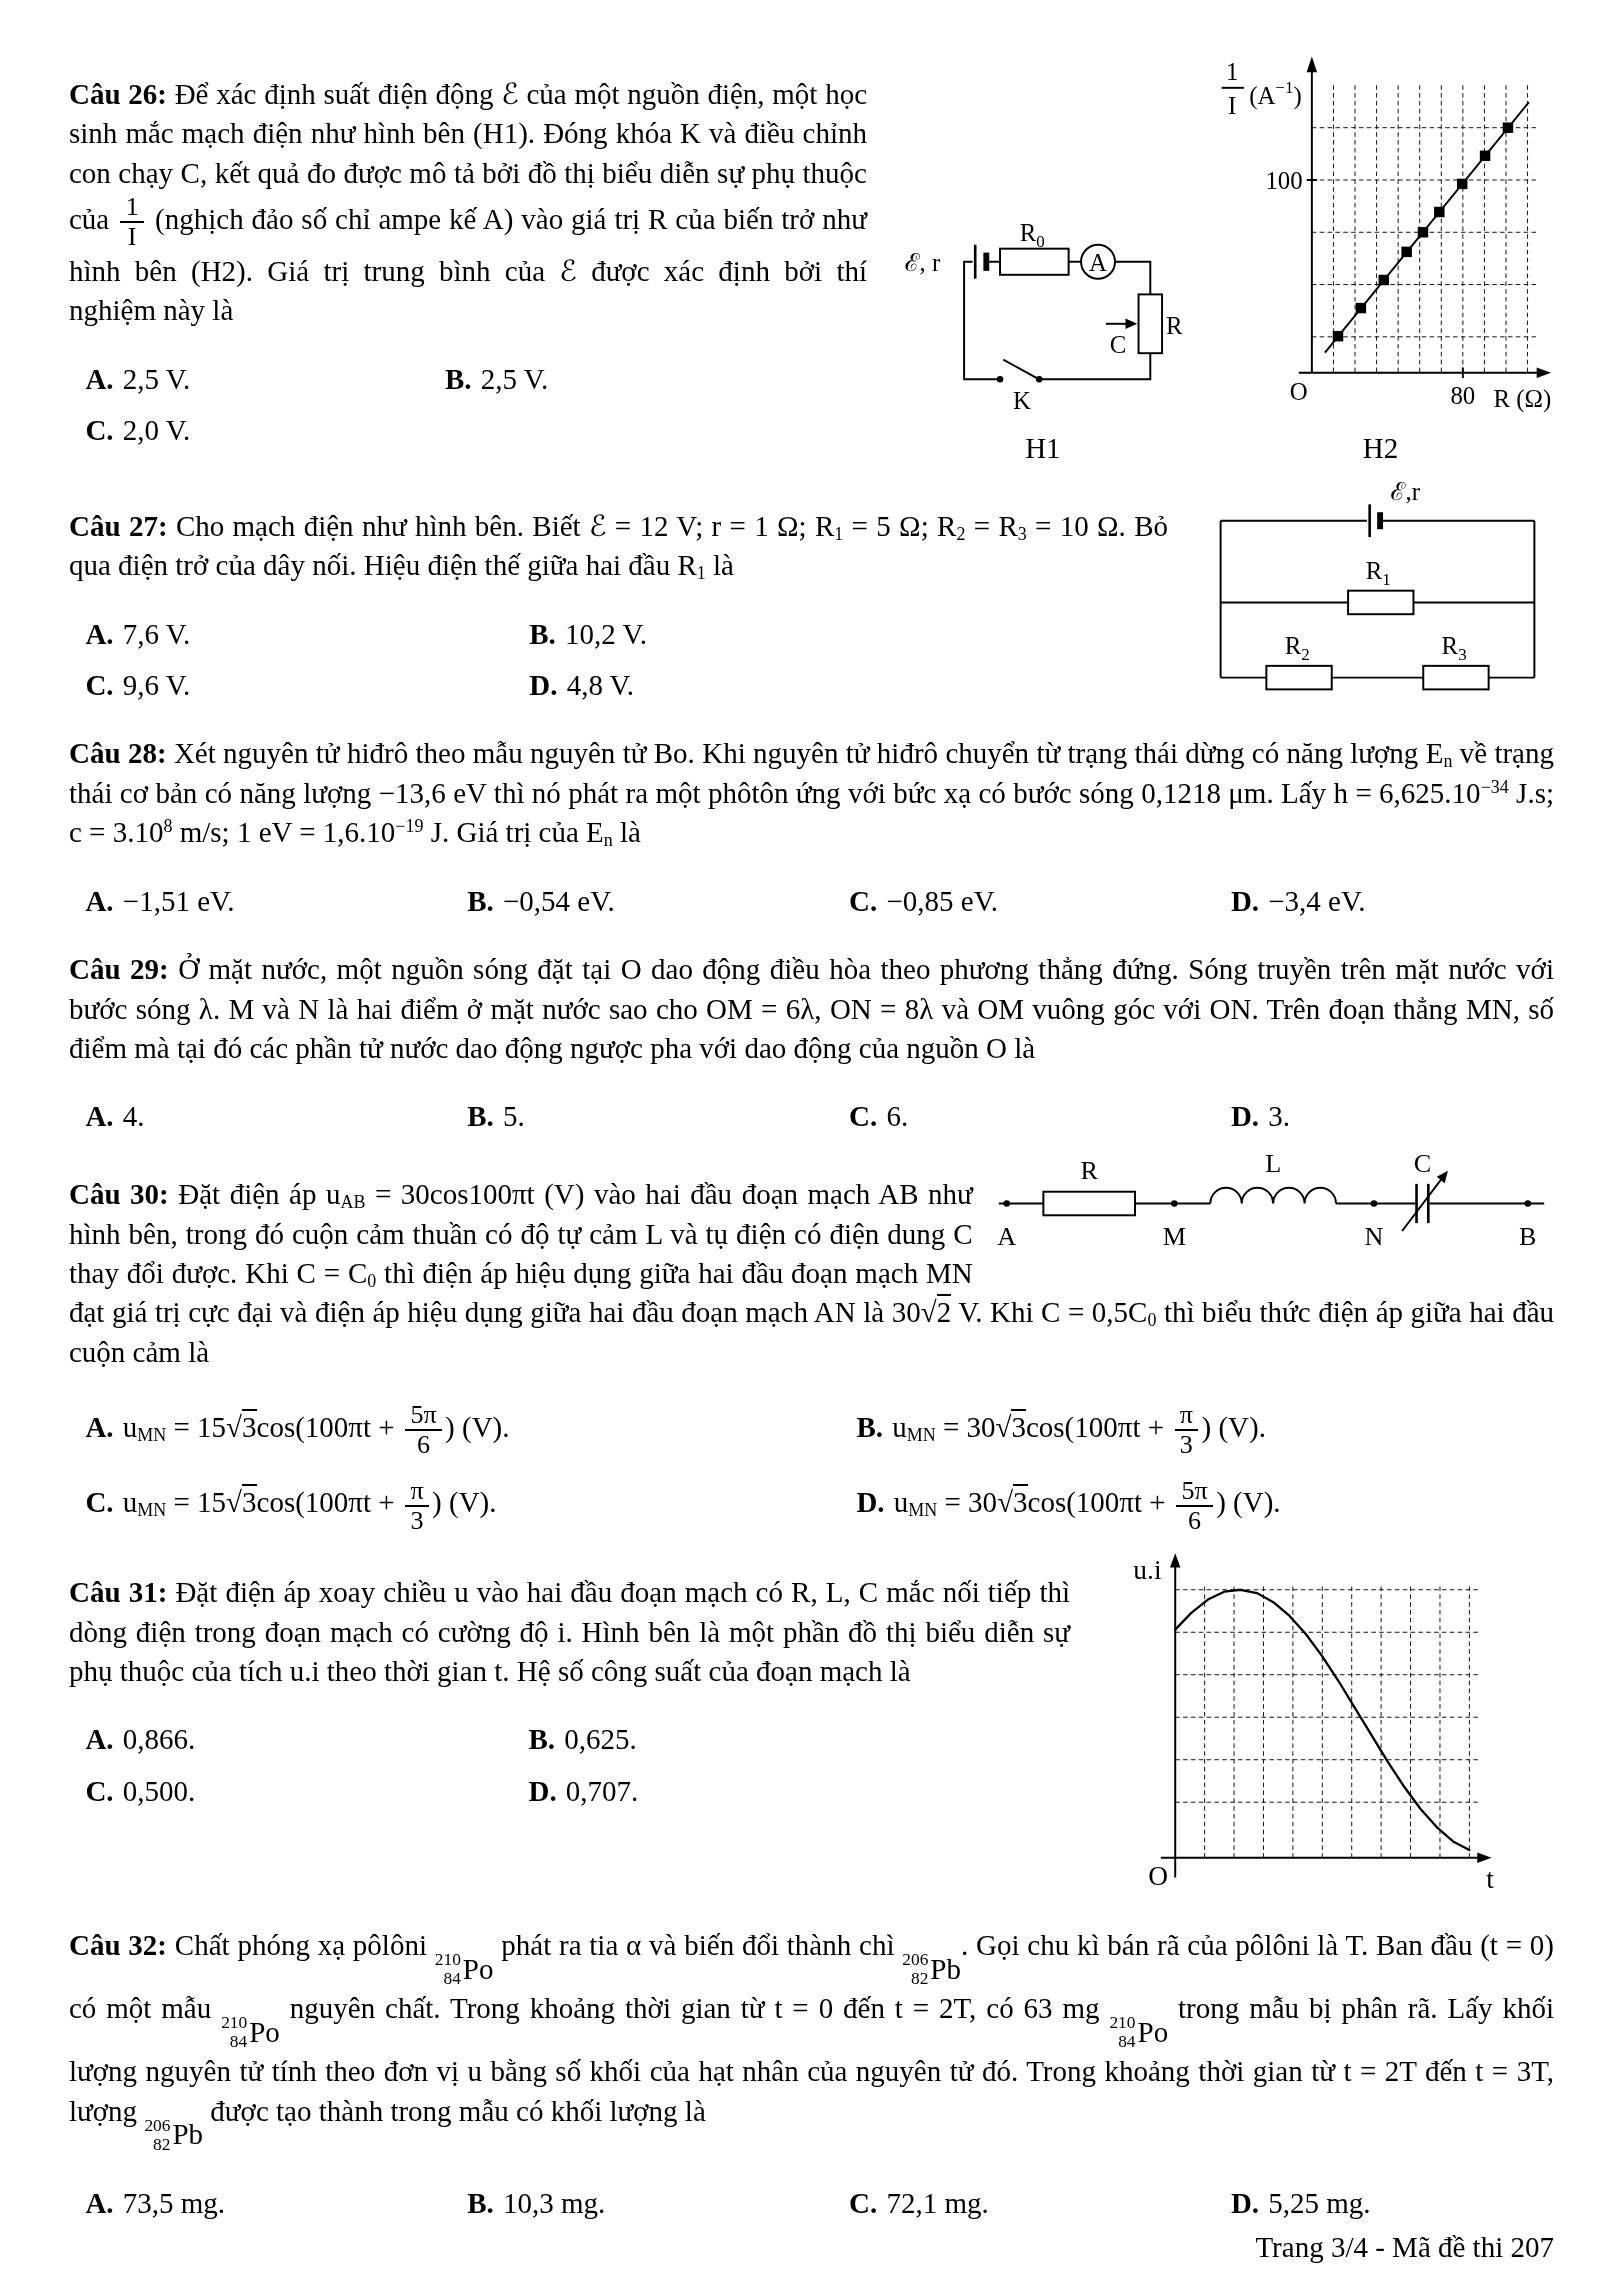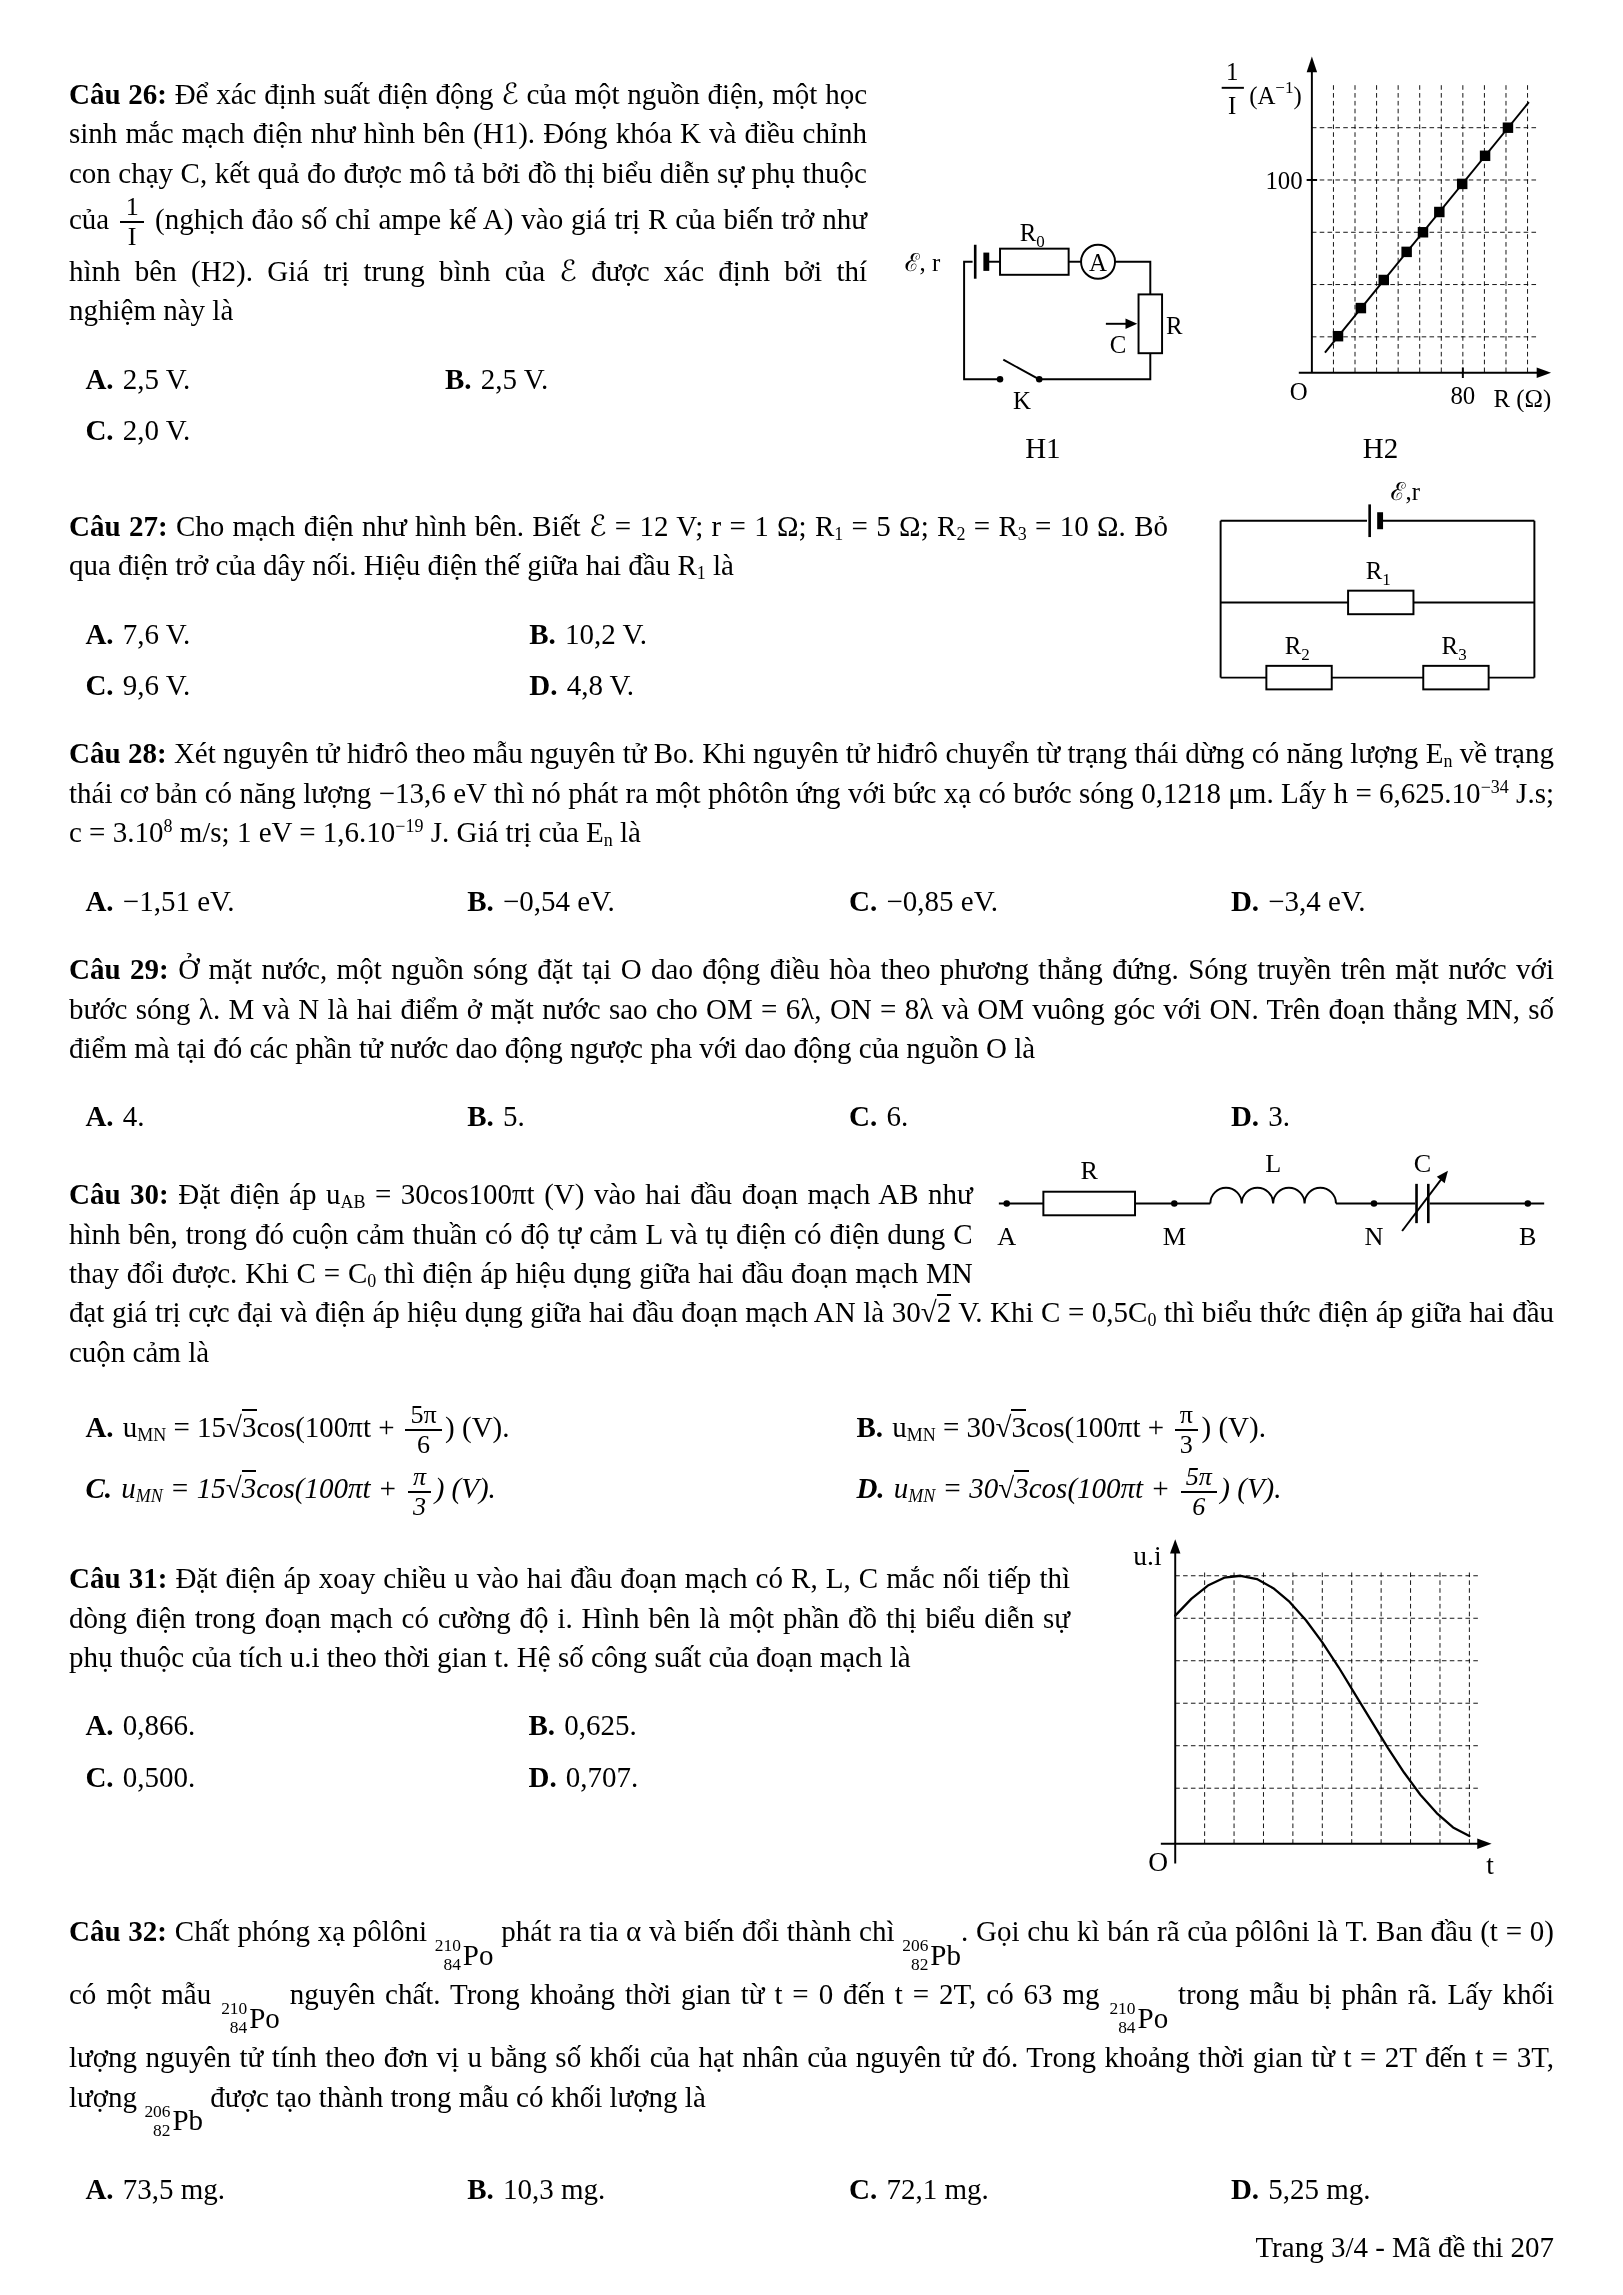--- a/index.html
+++ b/index.html
@@ -261,21 +261,21 @@
     <div class="opts or2-30" style="margin-top:0;">
       <span class="opt"><b class="ol">A.</b><span>u<sub>MN</sub> = 15<span class="sq">√<span class="sv">3</span></span>cos(100πt + <span class="frac">
               <span class="fn">5π</span>
               <span class="fd">6</span>
             </span>) (V).</span></span>
       <span class="opt"><b class="ol">B.</b><span>u<sub>MN</sub> = 30<span class="sq">√<span class="sv">3</span></span>cos(100πt + <span class="frac">
               <span class="fn">π</span>
               <span class="fd">3</span>
             </span>) (V).</span></span>
     </div>
-    <div class="opts or2-30" style="margin-top:3px;font-style:italic;">
+    <div class="opts or2-30" style="margin-top:17px;">
       <span class="opt"><b class="ol">C.</b><span>u<sub>MN</sub> = 15<span class="sq">√<span class="sv">3</span></span>cos(100πt + <span class="frac">
               <span class="fn">π</span>
               <span class="fd">3</span>
             </span>) (V).</span></span>
       <span class="opt"><b class="ol">D.</b><span>u<sub>MN</sub> = 30<span class="sq">√<span class="sv">3</span></span>cos(100πt + <span class="frac">
               <span class="fn">5π</span>
               <span class="fd">6</span>
             </span>) (V).</span></span>
     </div>
   </section>

